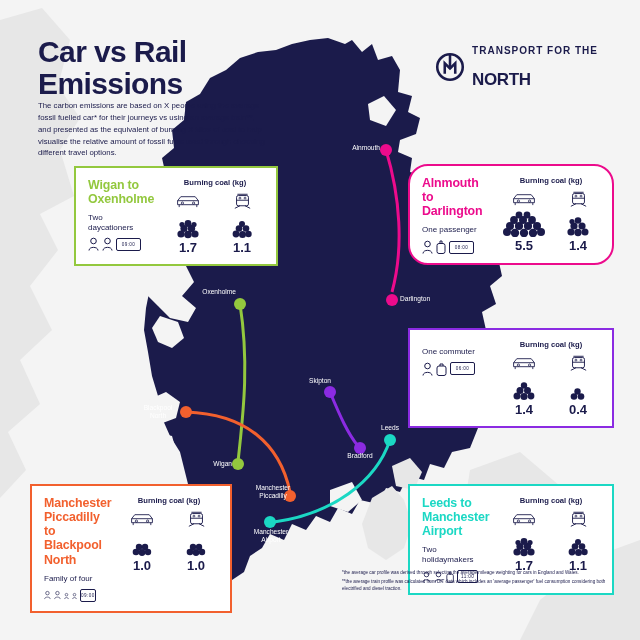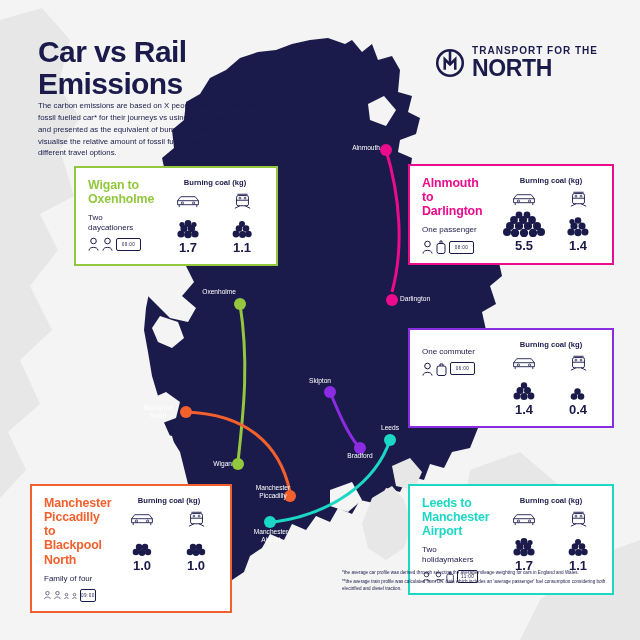--- a/index.html
+++ b/index.html
@@ -24,21 +24,21 @@
   }
   .blurb {
     position: absolute; left: 38px; top: 100px; width: 228px;
     font-size: 7.8px; line-height: 1.52; color: #1b1b4b;
   }
 
   
   .logo { position: absolute; right: 42px; top: 46px; display: flex; align-items: center; gap: 7px; }
   .logo-word { line-height: 1; }
   .logo-small { font-size: 10px; font-weight: bold; letter-spacing: 1.0px; color: #1b1b4b; }
-  .logo-big { font-size: 23px; font-weight: bold; letter-spacing: -0.4px; color: #1b1b4b; margin-top: 1px; }
+  .logo-big { font-size: 17px; font-weight: bold; letter-spacing: -0.4px; color: #1b1b4b; margin-top: 15px; }
 
   
   .card {
     position: absolute; background: #ffffff; border: 2.2px solid #000;
     padding: 10px 12px 9px 12px; display: flex; gap: 24px;
   }
   .card-left { flex: 1 1 auto; min-width: 0; }
   .card-title { font-size: 12.4px; font-weight: bold; line-height: 1.14; letter-spacing: -0.15px; }
   .card-sub { font-size: 8px; color: #1b1b4b; margin-top: 7px; line-height: 1.2; }
   .people-row { display: flex; align-items: center; gap: 3px; margin-top: 5px; }
@@ -230,21 +230,21 @@
                   <circle cx="13" cy="7" r="3"></circle>
                 </g>
               </svg>
             </div>
           <div class="kg">1.1</div>
         </div>
       </div>
     </div>
   </div>
 
-  <div class="card" id="card-1" style="left: 408px; top: 164px; width: 206px; border-color: rgb(236, 11, 140);">
+  <div class="card" id="card-1" style="left: 408px; top: 164px; width: 206px; border-color: rgb(236, 11, 140); border-radius: 20px;">
     <div class="card-left">
       <div class="card-title" style="color: rgb(236, 11, 140);">Alnmouth to Darlington</div>
       <div class="card-sub">One passenger</div>
       <div class="people-row">
         <svg width="11" height="14" viewBox="0 0 11 14">
             <circle cx="5.5" cy="4" r="2.8" fill="none" stroke="#1b1b4b" stroke-width="1"></circle>
             <path d="M1 13.5 C1 9.3 10 9.3 10 13.5" fill="none" stroke="#1b1b4b" stroke-width="1"></path>
           </svg>
         <svg width="10" height="14" viewBox="0 0 10 14">
             <rect x="1" y="3.5" width="8" height="10" rx="2" fill="none" stroke="#1b1b4b" stroke-width="1"></rect>

